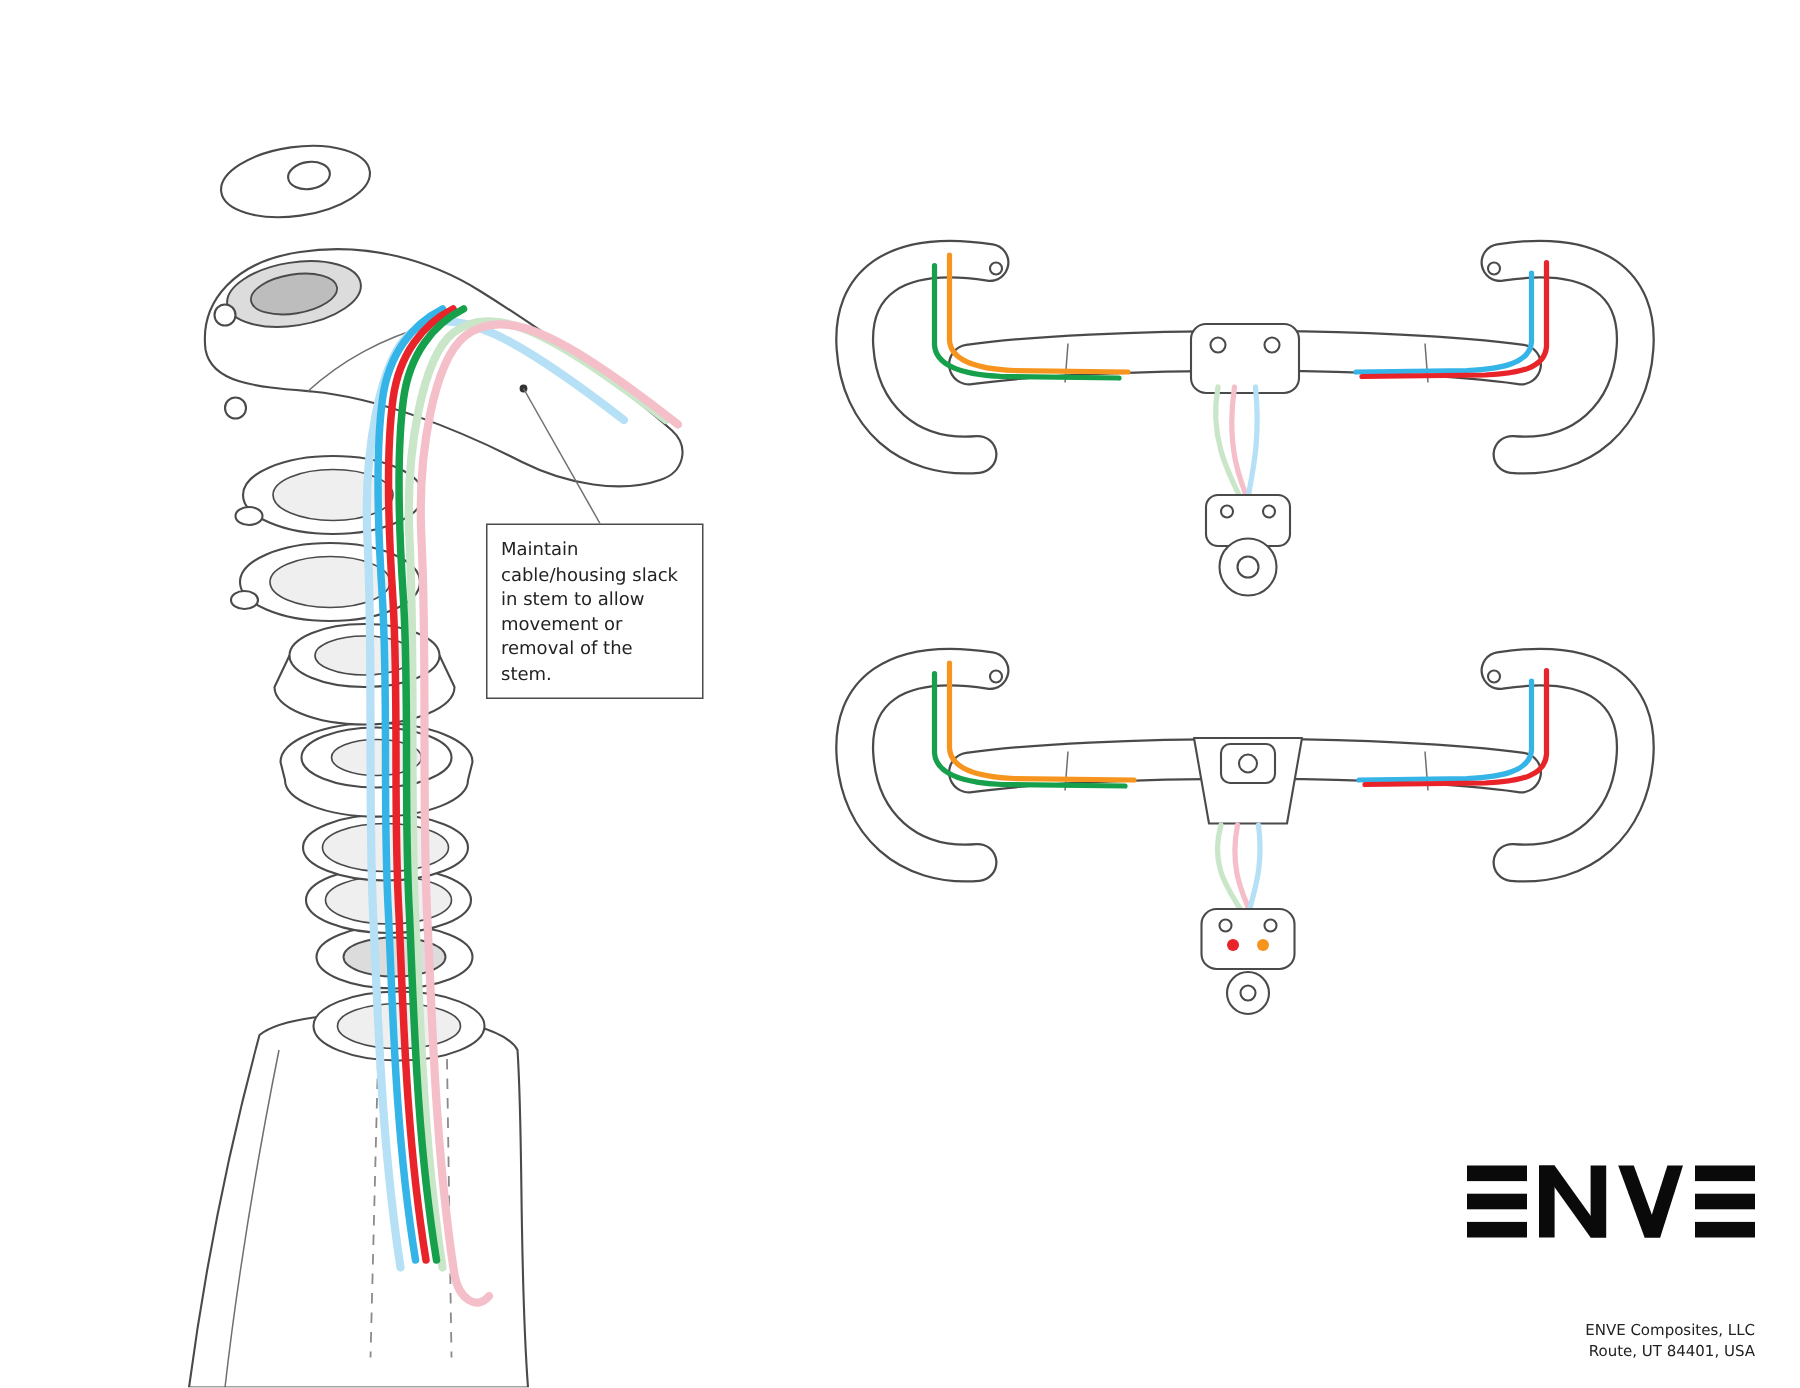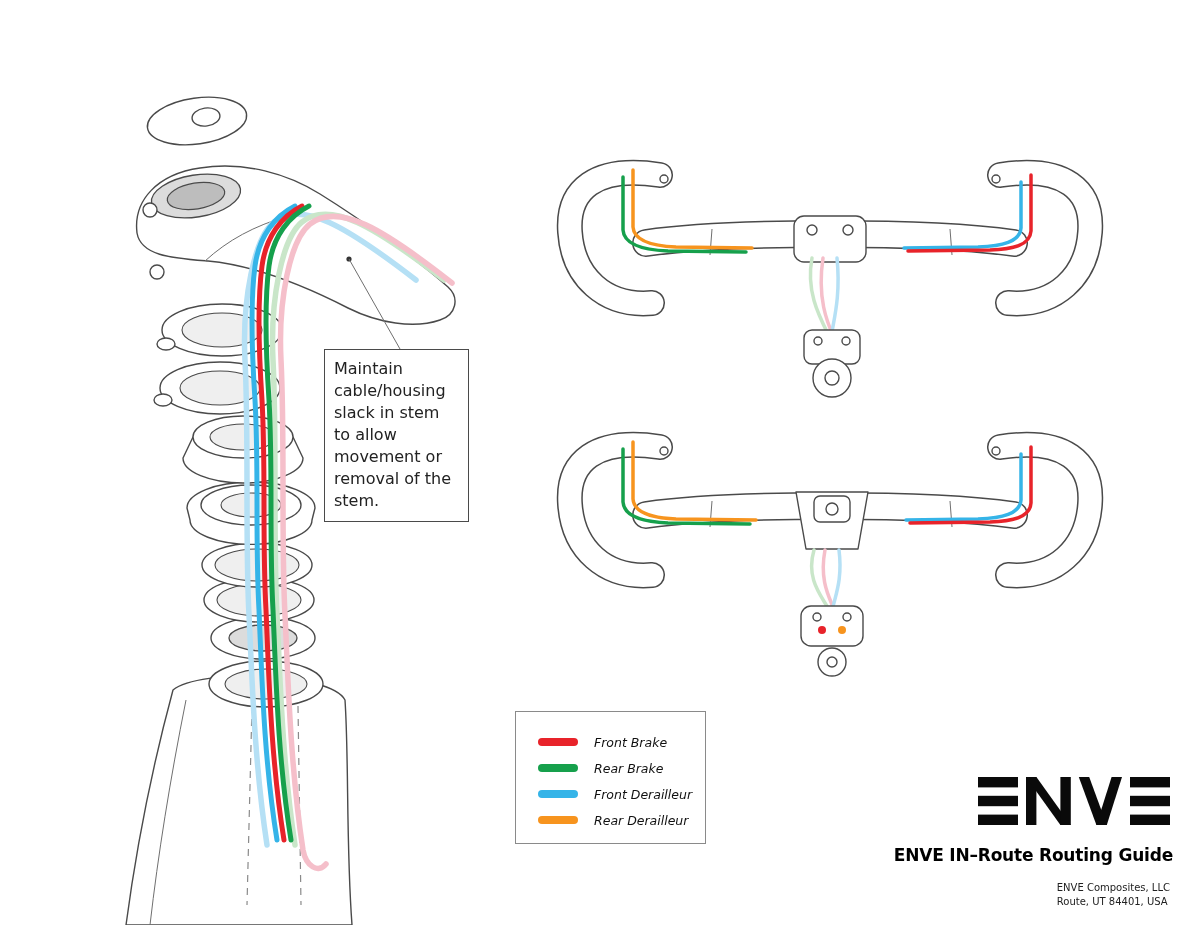--- a/index.html
+++ b/index.html
@@ -18,36 +18,36 @@
   .cable{fill:none;stroke-linecap:round;}
   .c-red{stroke:var(--front_brake);}   .f-red{fill:var(--front_brake);}
   .c-green{stroke:var(--rear_brake);}
   .c-blue{stroke:var(--front_derailleur);}
   .c-orange{stroke:var(--rear_derailleur);} .f-orange{fill:var(--rear_derailleur);}
   .c-ppink{stroke:var(--pale_pink);}
   .c-pblue{stroke:var(--pale_blue);}
   .c-pgreen{stroke:var(--pale_green);}
 
   .callout{position:absolute;left:324px;top:349px;width:145px;box-sizing:border-box;
-           border:1px solid #4a4a4a;background:#fff;padding:8px 9px;font-size:16px;
+           border:1px solid #4a4a4a;background:#fff;padding:8px 9px;font-size:12px;
            line-height:1.38;color:#222;}
   .legend{position:absolute;left:515px;top:711px;width:191px;height:133px;
           border:1px solid #8a8a8a;background:#fff;box-sizing:border-box;padding:17px 0 0 22px;}
   .legend-row{display:flex;align-items:center;height:26px;}
   .swatch{display:inline-block;width:40px;height:8px;border-radius:4px;margin-right:16px;}
   .sw-front_brake{background:var(--front_brake);}
   .sw-rear_brake{background:var(--rear_brake);}
   .sw-front_derailleur{background:var(--front_derailleur);}
   .sw-rear_derailleur{background:var(--rear_derailleur);}
   .legend-label{font-style:italic;font-size:12.5px;color:#111;}
 
   .footer-logo{position:absolute;left:978px;top:772px;width:192px;height:58px;}
   .guide-title{position:absolute;right:27px;top:845px;width:360px;text-align:right;
                font-size:17px;font-weight:bold;letter-spacing:-0.2px;color:#000;}
-  .company{position:absolute;right:30px;top:881px;text-align:left;font-size:10px;
+  .company{position:absolute;right:30px;top:881px;text-align:right;font-size:10px;
            line-height:1.4;color:#222;}
 </style>
 </head>
 <body>
 
 <div class="page">
 
   <svg class="art" width="1200" height="925" viewBox="0 0 1200 925">
 
     <g>
@@ -172,56 +172,37 @@
       <circle class="f-orange" cx="842" cy="630" r="4"></circle>
       <circle class="lnf" cx="832" cy="662" r="14"></circle>
       <circle class="ln" cx="832" cy="662" r="5"></circle>
     </g>
   </svg>
 
   <div class="callout">
     <span>Maintain cable/housing slack in stem to allow movement or removal of the stem.</span>
   </div>
 
-  <div class="legend">
-    <div class="legend-row">
-      <span class="swatch sw-front_brake"></span>
-      <span class="legend-label">Front Brake</span>
-    </div>
-    <div class="legend-row">
-      <span class="swatch sw-rear_brake"></span>
-      <span class="legend-label">Rear Brake</span>
-    </div>
-    <div class="legend-row">
-      <span class="swatch sw-front_derailleur"></span>
-      <span class="legend-label">Front Derailleur</span>
-    </div>
-    <div class="legend-row">
-      <span class="swatch sw-rear_derailleur"></span>
-      <span class="legend-label">Rear Derailleur</span>
-    </div>
-  </div>
 
   <svg class="footer-logo" viewBox="0 0 240 60">
     <title>ENVE</title>
     <g fill="#0a0a0a">
       <rect x="0" y="0" width="50" height="13"></rect>
       <rect x="0" y="23.5" width="50" height="13"></rect>
       <rect x="0" y="47" width="50" height="13"></rect>
       <rect x="60" y="0" width="13" height="60"></rect>
       <polygon points="60,0 73,0 116,60 103,60"></polygon>
       <rect x="103" y="0" width="13" height="60"></rect>
       <polygon points="126,0 139,0 161,60 148,60"></polygon>
       <polygon points="167,0 180,0 161,60 148,60"></polygon>
       <rect x="190" y="0" width="50" height="13"></rect>
       <rect x="190" y="23.5" width="50" height="13"></rect>
       <rect x="190" y="47" width="50" height="13"></rect>
     </g>
   </svg>
 
-  <div class="guide-title">ENVE IN–Route Routing Guide</div>
 
   <div class="company">
     <div>ENVE Composites, LLC</div>
     <div>Route, UT 84401, USA</div>
   </div>
 
 </div>
 
 </body></html>

